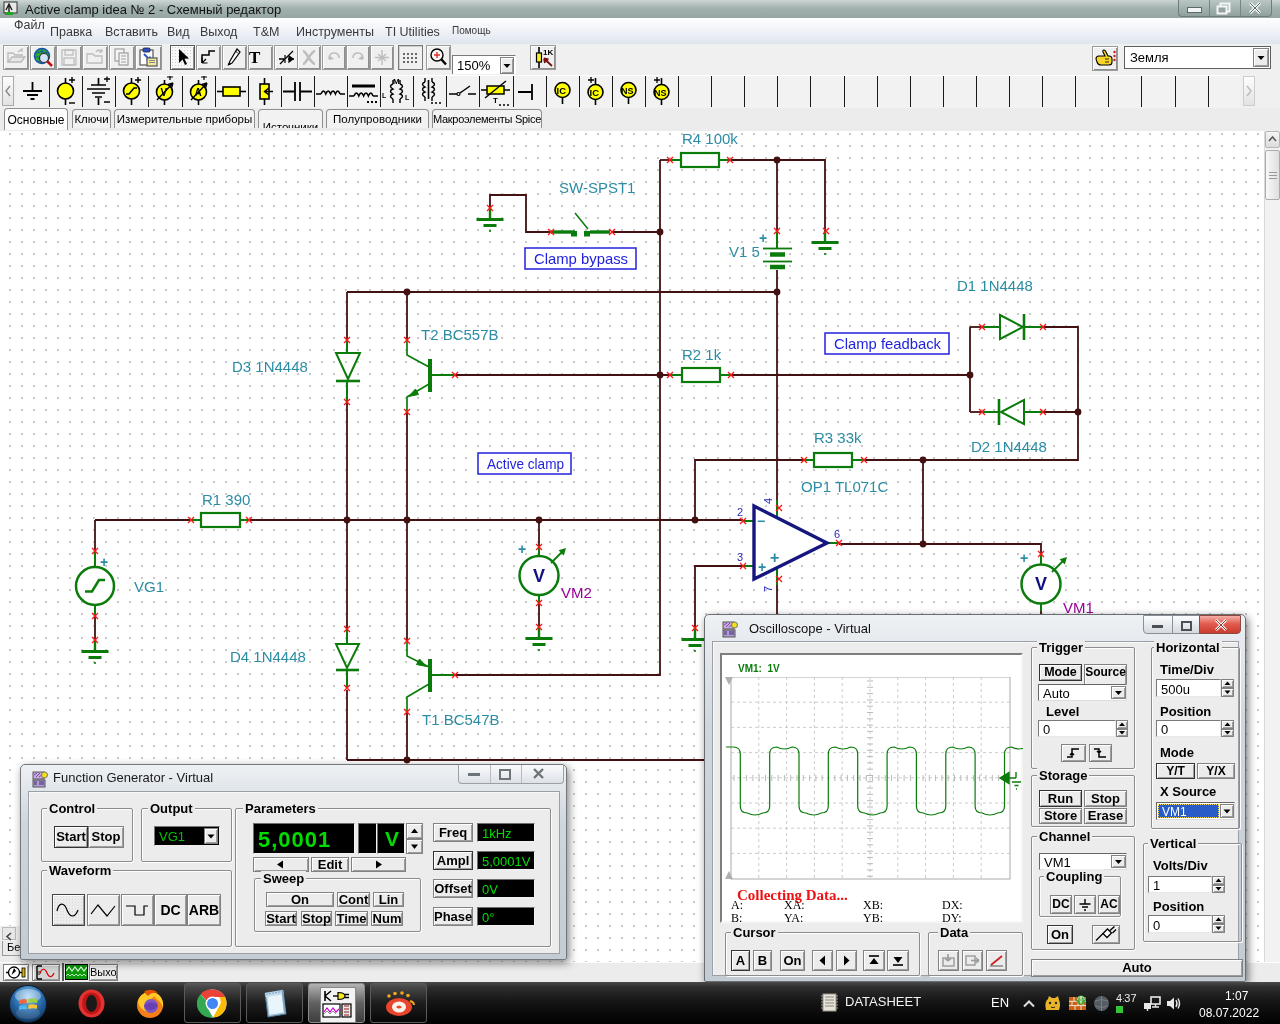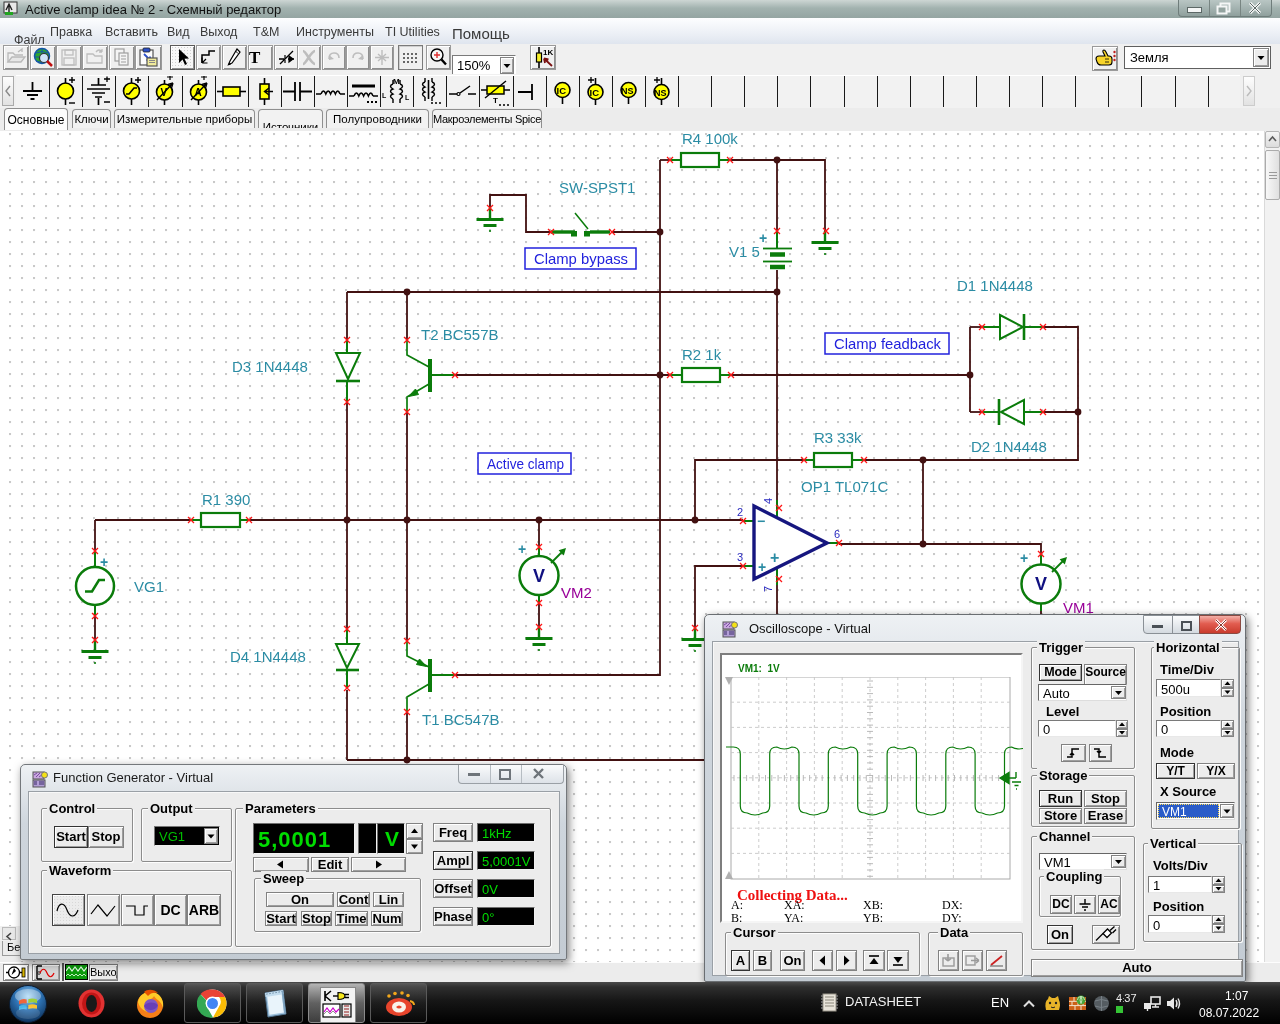--- a/index.html
+++ b/index.html
@@ -44,29 +44,29 @@
     <div class="abs" style="left:61px;top:0;width:1px;height:16px;background:#788582;"></div>
     <svg class="abs" style="left:69px;top:2px" width="14" height="12" viewBox="0 0 14 12">
       <path d="M2 1 L12 11 M12 1 L2 11" stroke="#f4f6f6" stroke-width="3"></path>
       <path d="M2 1 L12 11 M12 1 L2 11" stroke="#5c6866" stroke-width="1"></path>
     </svg>
   </div>
 </div>
 
 <div class="abs" style="left:0;top:18px;width:1280px;height:26px;
  background:linear-gradient(#fdfeff,#e9edf4 70%,#dfe5ee);border-bottom:1px solid #c6ccd4;">
-  <div class="lbl" style="left:14px;top:15px;font-size:12.5px;color:#3a3a3a;">Файл</div>
+  <div class="lbl" style="left:14px;top:0;font-size:12.5px;color:#3a3a3a;">Файл</div>
     <div class="lbl" style="left:50px;top:7px;font-size:12.5px;color:#3a3a3a;">Правка</div>
     <div class="lbl" style="left:105px;top:7px;font-size:12.5px;color:#3a3a3a;">Вставить</div>
     <div class="lbl" style="left:167px;top:7px;font-size:12.5px;color:#3a3a3a;">Вид</div>
     <div class="lbl" style="left:200px;top:7px;font-size:12.5px;color:#3a3a3a;">Выход</div>
     <div class="lbl" style="left:253px;top:7px;font-size:12.5px;color:#3a3a3a;">T&amp;M</div>
     <div class="lbl" style="left:296px;top:7px;font-size:12.5px;color:#3a3a3a;">Инструменты</div>
     <div class="lbl" style="left:385px;top:7px;font-size:12.5px;color:#3a3a3a;">TI Utilities</div>
-    <div class="lbl" style="left:452px;top:7px;font-size:15px;color:#3a3a3a;">Помощь</div>
+    <div class="lbl" style="left:452px;top:7px;font-size:10px;color:#3a3a3a;">Помощь</div>
 </div>
 
 <div class="abs" id="toolbar1" style="left:0;top:44px;width:1280px;height:30px;background:#f0f0f0;border-bottom:1px solid #d9d9d9;">
 
   <div class="tbtn" style="left:3px;top:1px;width:26px;height:25px;">
     <svg width="24" height="23" viewBox="0 0 24 23">
         <g stroke="#b9b9b9" fill="none" stroke-width="1.3">
     <path d="M4 16 L4 7 L9 7 L11 9 L19 9"></path>
           <path d="M4 16 L8 11 L21 11 L17 16 Z" fill="#e6e6e6"></path>
           <path d="M14 6 L18 3 L18 6"></path>

